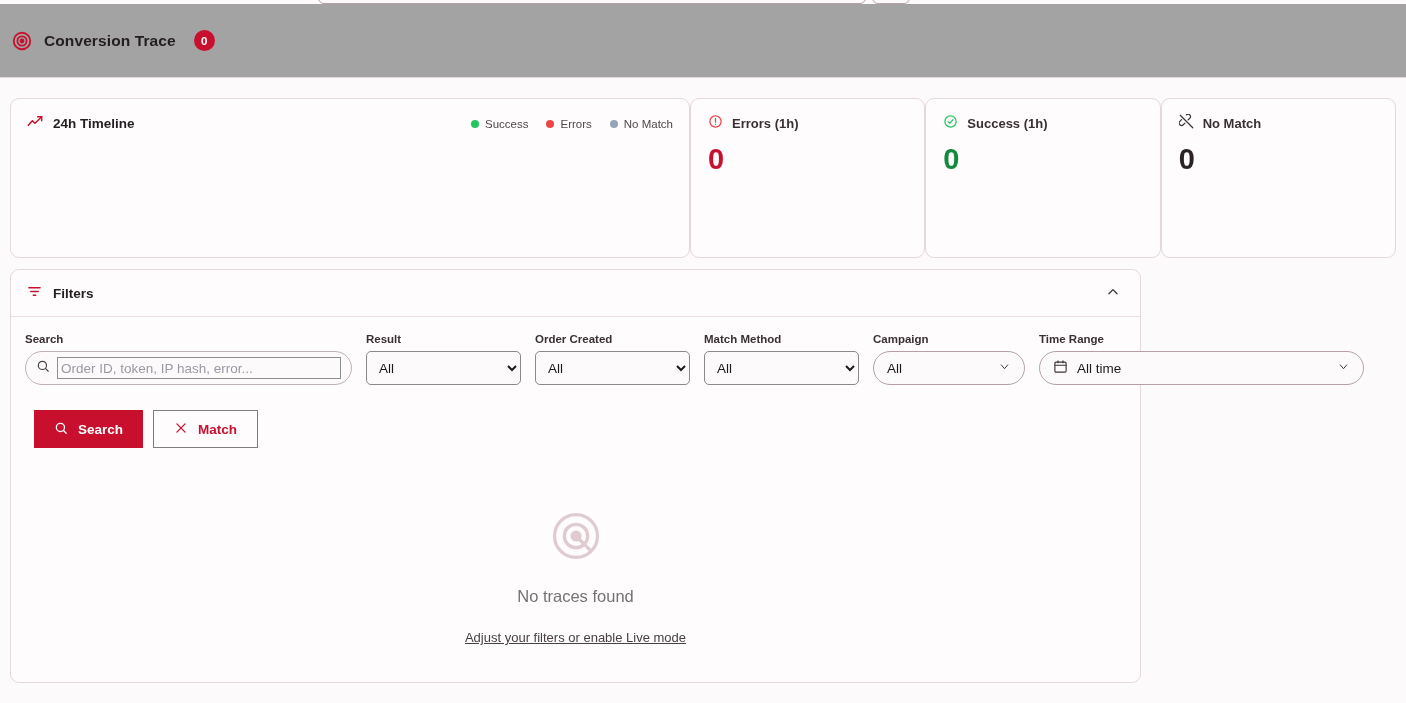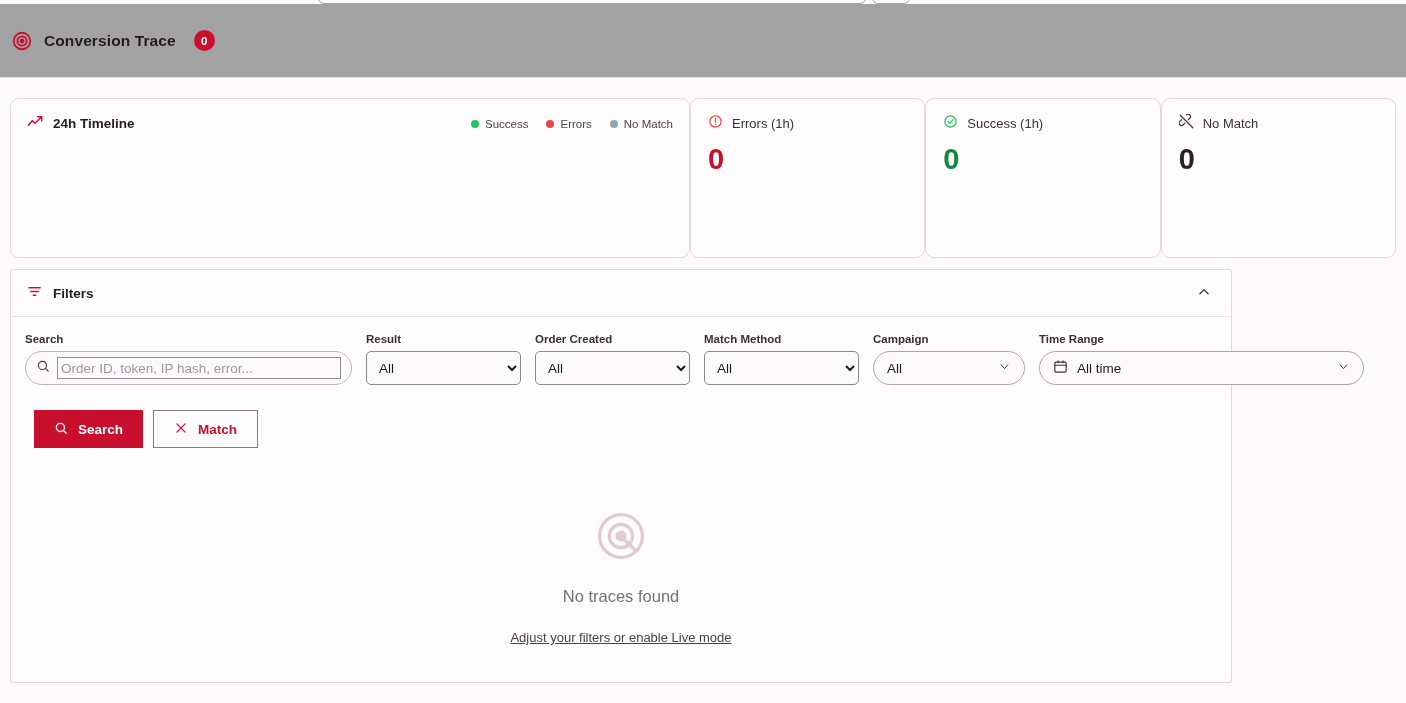--- a/index.html
+++ b/index.html
@@ -81,30 +81,30 @@
   }
   .timeline-card { width: 680px; padding: 15px 16px; }
   .timeline-head { display: flex; align-items: center; }
   .timeline-title { display: flex; align-items: center; gap: 10px; font-size: 13.5px; font-weight: bold; color: #241d21; }
   .legend { margin-left: auto; display: flex; align-items: center; gap: 18px; }
   .legend-item { display: flex; align-items: center; gap: 6px; font-size: 11.5px; color: #50454a; }
   .legend-dot { width: 8px; height: 8px; border-radius: 50%; }
   .timeline-plot { height: 96px; }
 
   .stat-card { flex: 1; padding: 15px 17px; }
-  .stat-head { display: flex; align-items: center; gap: 9px; font-size: 13px; color: #3a3034; }
+  .stat-head { display: flex; align-items: center; gap: 9px; font-size: 13px; color: #3a3034; font-weight: bold; }
   .stat-value { margin-top: 13px; font-size: 29px; font-weight: bold; line-height: 1; }
 
   
   .panel {
     position: absolute; left: 10px; top: 269px;
-    width: 1222px; height: 414px;
+    width: 1131px; height: 414px;
     background: #fefcfd;
     border: 1px solid #e6d7dc;
-    border-radius: 2px;
+    border-radius: 9px;
   }
   .panel-head {
     height: 47px; padding: 0 16px;
     display: flex; align-items: center;
     border-bottom: 1px solid #ecdfe4;
   }
   .panel-title { display: flex; align-items: center; gap: 11px; font-size: 13.5px; font-weight: bold; color: #241d21; }
   .collapse-btn { margin-left: auto; background: none; border: none; cursor: pointer; padding: 4px; display: flex; }
 
   .filters-body { padding: 16px 14px 0 14px; }

